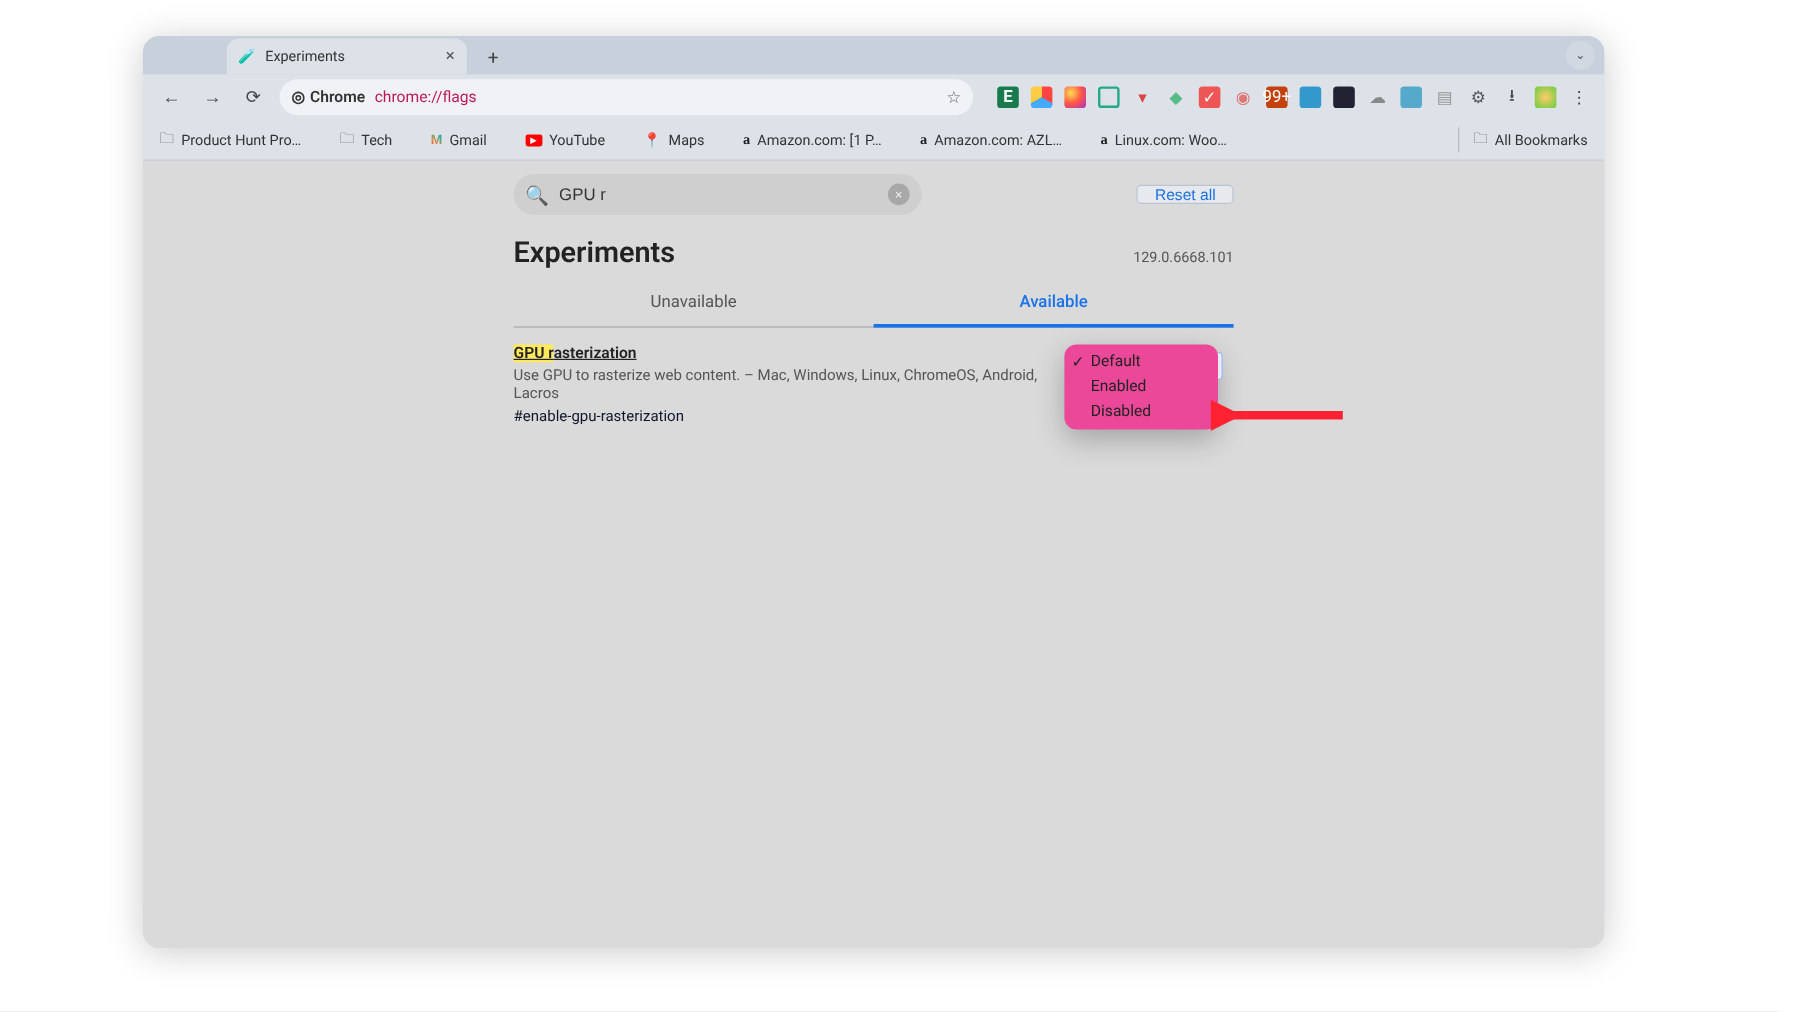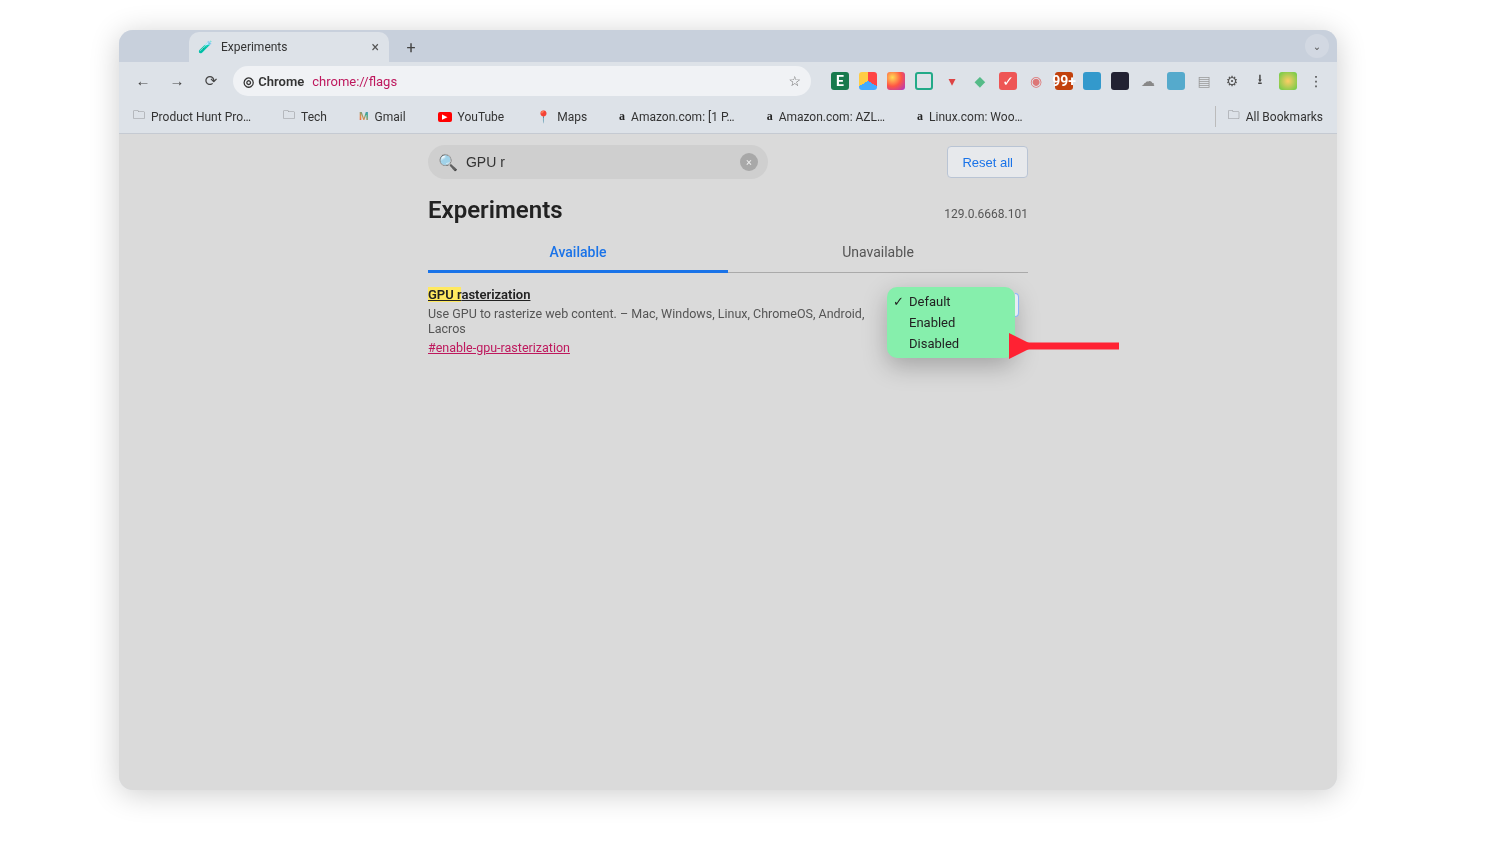--- a/index.html
+++ b/index.html
@@ -32,21 +32,21 @@
   .ext-icons { display: flex; align-items: center; gap: 10px; padding-left: 10px; }
   .ext-icons span { width: 18px; height: 18px; display: inline-flex; align-items: center; justify-content: center; font-size: 14px; border-radius: 3px; }
   .ico-e { background:#187a4d; color:#fff; font-weight:bold; }
   .ico-pie { background: conic-gradient(#f44 0 120deg, #4af 120deg 240deg, #fc4 240deg); border-radius:50%; }
   .ico-inst { background: radial-gradient(circle at 30% 30%, #fd5, #f54, #a3c); border-radius: 4px; }
   .ico-green-o { border: 2px solid #2a8; border-radius: 50%; }
   .ico-pocket { color:#d44; }
   .ico-shield { color:#5b8; }
   .ico-todo { background:#e55; color:#fff; border-radius:3px; }
   .ico-spiral { color:#d77; }
-  .ico-99 { background:#c2410c; color:#fff; font-size:8px; border-radius:3px; padding:1px;font-weight:bold; }
+  .ico-99 { background:#c2410c; color:#fff; font-size:8px; border-radius:3px; padding:1px; }
   .ico-bl { background:#39c; border-radius:50%; }
   .ico-dark { background:#223; border-radius:50%; }
   .ico-cloud { color:#888; }
   .ico-sq-bl { background:#5ac; border-radius:3px; }
   .ico-gray { color:#999; }
   .ico-puzzle { color:#555; }
   .ico-dl { color:#444; }
   .avatar { width:18px; height:18px; border-radius:50%; background: radial-gradient(circle,#fc6,#6c4); }
   .menu-dots::before { content:"⋮"; color:#444; }
   
@@ -61,34 +61,34 @@
   
   .content { position:absolute; left:0; right:0; top:104px; bottom:0; background:#dadada; }
   .center-col { position:absolute; left:50%; transform:translateX(-50%); width:600px; top:0; }
   .search-row { display:flex; align-items:center; gap:14px; height:56px; justify-content:space-between; }
   .searchbox {
     flex:1; height:34px; background:#cfcfcf; border-radius:18px; display:flex; align-items:center;
     padding:0 10px; gap:8px; color:#444; max-width:340px;
   }
   .searchbox input { border:none; background:transparent; outline:none; font-size:14px; color:#333; flex:1; }
   .searchbox .clear { width:18px; height:18px; border-radius:50%; background:#a8a8a8; color:#eee; display:flex; align-items:center; justify-content:center; font-size:11px; cursor:pointer; }
-  .reset-btn { height:32px; padding:0 14px; border:1px solid #b9c4d4; background:#e7e9ec; color:#1a73e8; font-size:13px; border-radius:4px; cursor:pointer; }
+  .reset-btn { height:16px; padding:0 14px; border:1px solid #b9c4d4; background:#e7e9ec; color:#1a73e8; font-size:13px; border-radius:4px; cursor:pointer; }
   .page-head { display:flex; align-items:baseline; justify-content:space-between; margin-top:6px; }
   .page-title { font-size:24px; font-weight:600; color:#222; }
   .version { font-size:12px; color:#555; }
   .tabs { display:flex; margin-top:10px; border-bottom:1px solid #aaa; }
   .ptab { flex:1; text-align:center; padding:10px 0; font-size:14px; color:#555; cursor:pointer; }
   .ptab.active { color:#1a73e8; border-bottom:3px solid #1a73e8; margin-bottom:-1px; font-weight:500; }
   .flag { margin-top:14px; position:relative; }
   .flag-title { font-size:13px; font-weight:600; color:#222;text-decoration:underline; }
   .hl { background:#ffe960; }
   .flag-desc { font-size:12.5px; color:#555; margin-top:4px; max-width:460px; }
-  .flag-link { font-size:12.5px; color:#be185d; text-decoration:underline; margin-top:4px; display:inline-block; }
+  .flag-link { font-size:12.5px; color:#0f172a; margin-top:4px; display:inline-block; }
   .dropdown {
-    position:absolute; left:459px; top:0px; width:128px; background:#86efac; border-radius:10px;
+    position:absolute; left:459px; top:0px; width:128px; background:#ec4899; border-radius:10px;
     box-shadow:0 8px 24px rgba(0,0,0,.25); padding:4px 0; font-size:13px; color:#222;
   }
   .dropdown .selbehind { position:absolute; left:128px; top:6px; width:4px; height:24px; border:1px solid #8ab4f8; border-left:none; border-radius:0 4px 4px 0; background:#e8ecf2; }
   .dd-item { padding:3px 12px 3px 22px; position:relative; cursor:pointer; }
   .dd-item.checked::before { content:"✓"; position:absolute; left:6px; }
   
   .arrow { position:absolute; left:890px; top:192px; width:120px; height:40px; pointer-events:none; }
 </style>
 </head>
 <body>
@@ -186,22 +186,22 @@
           <input type="text" value="GPU r" style="">
           <span class="clear">×</span>
         </div>
         <button class="reset-btn">Reset all</button>
       </div>
       <div class="page-head">
         <div class="page-title">Experiments</div>
         <div class="version">129.0.6668.101</div>
       </div>
       <div class="tabs">
+        <div class="ptab">Unavailable</div>
         <div class="ptab active">Available</div>
-        <div class="ptab">Unavailable</div>
       </div>
       <div class="flag">
         <div class="flag-title">
           <span class="hl">GPU r</span><span>asterization</span>
         </div>
         <div class="flag-desc">Use GPU to rasterize web content. – Mac, Windows, Linux, ChromeOS, Android, Lacros</div>
         <a class="flag-link">#enable-gpu-rasterization</a>
 
         <div class="dropdown">
           <div class="selbehind"></div>

